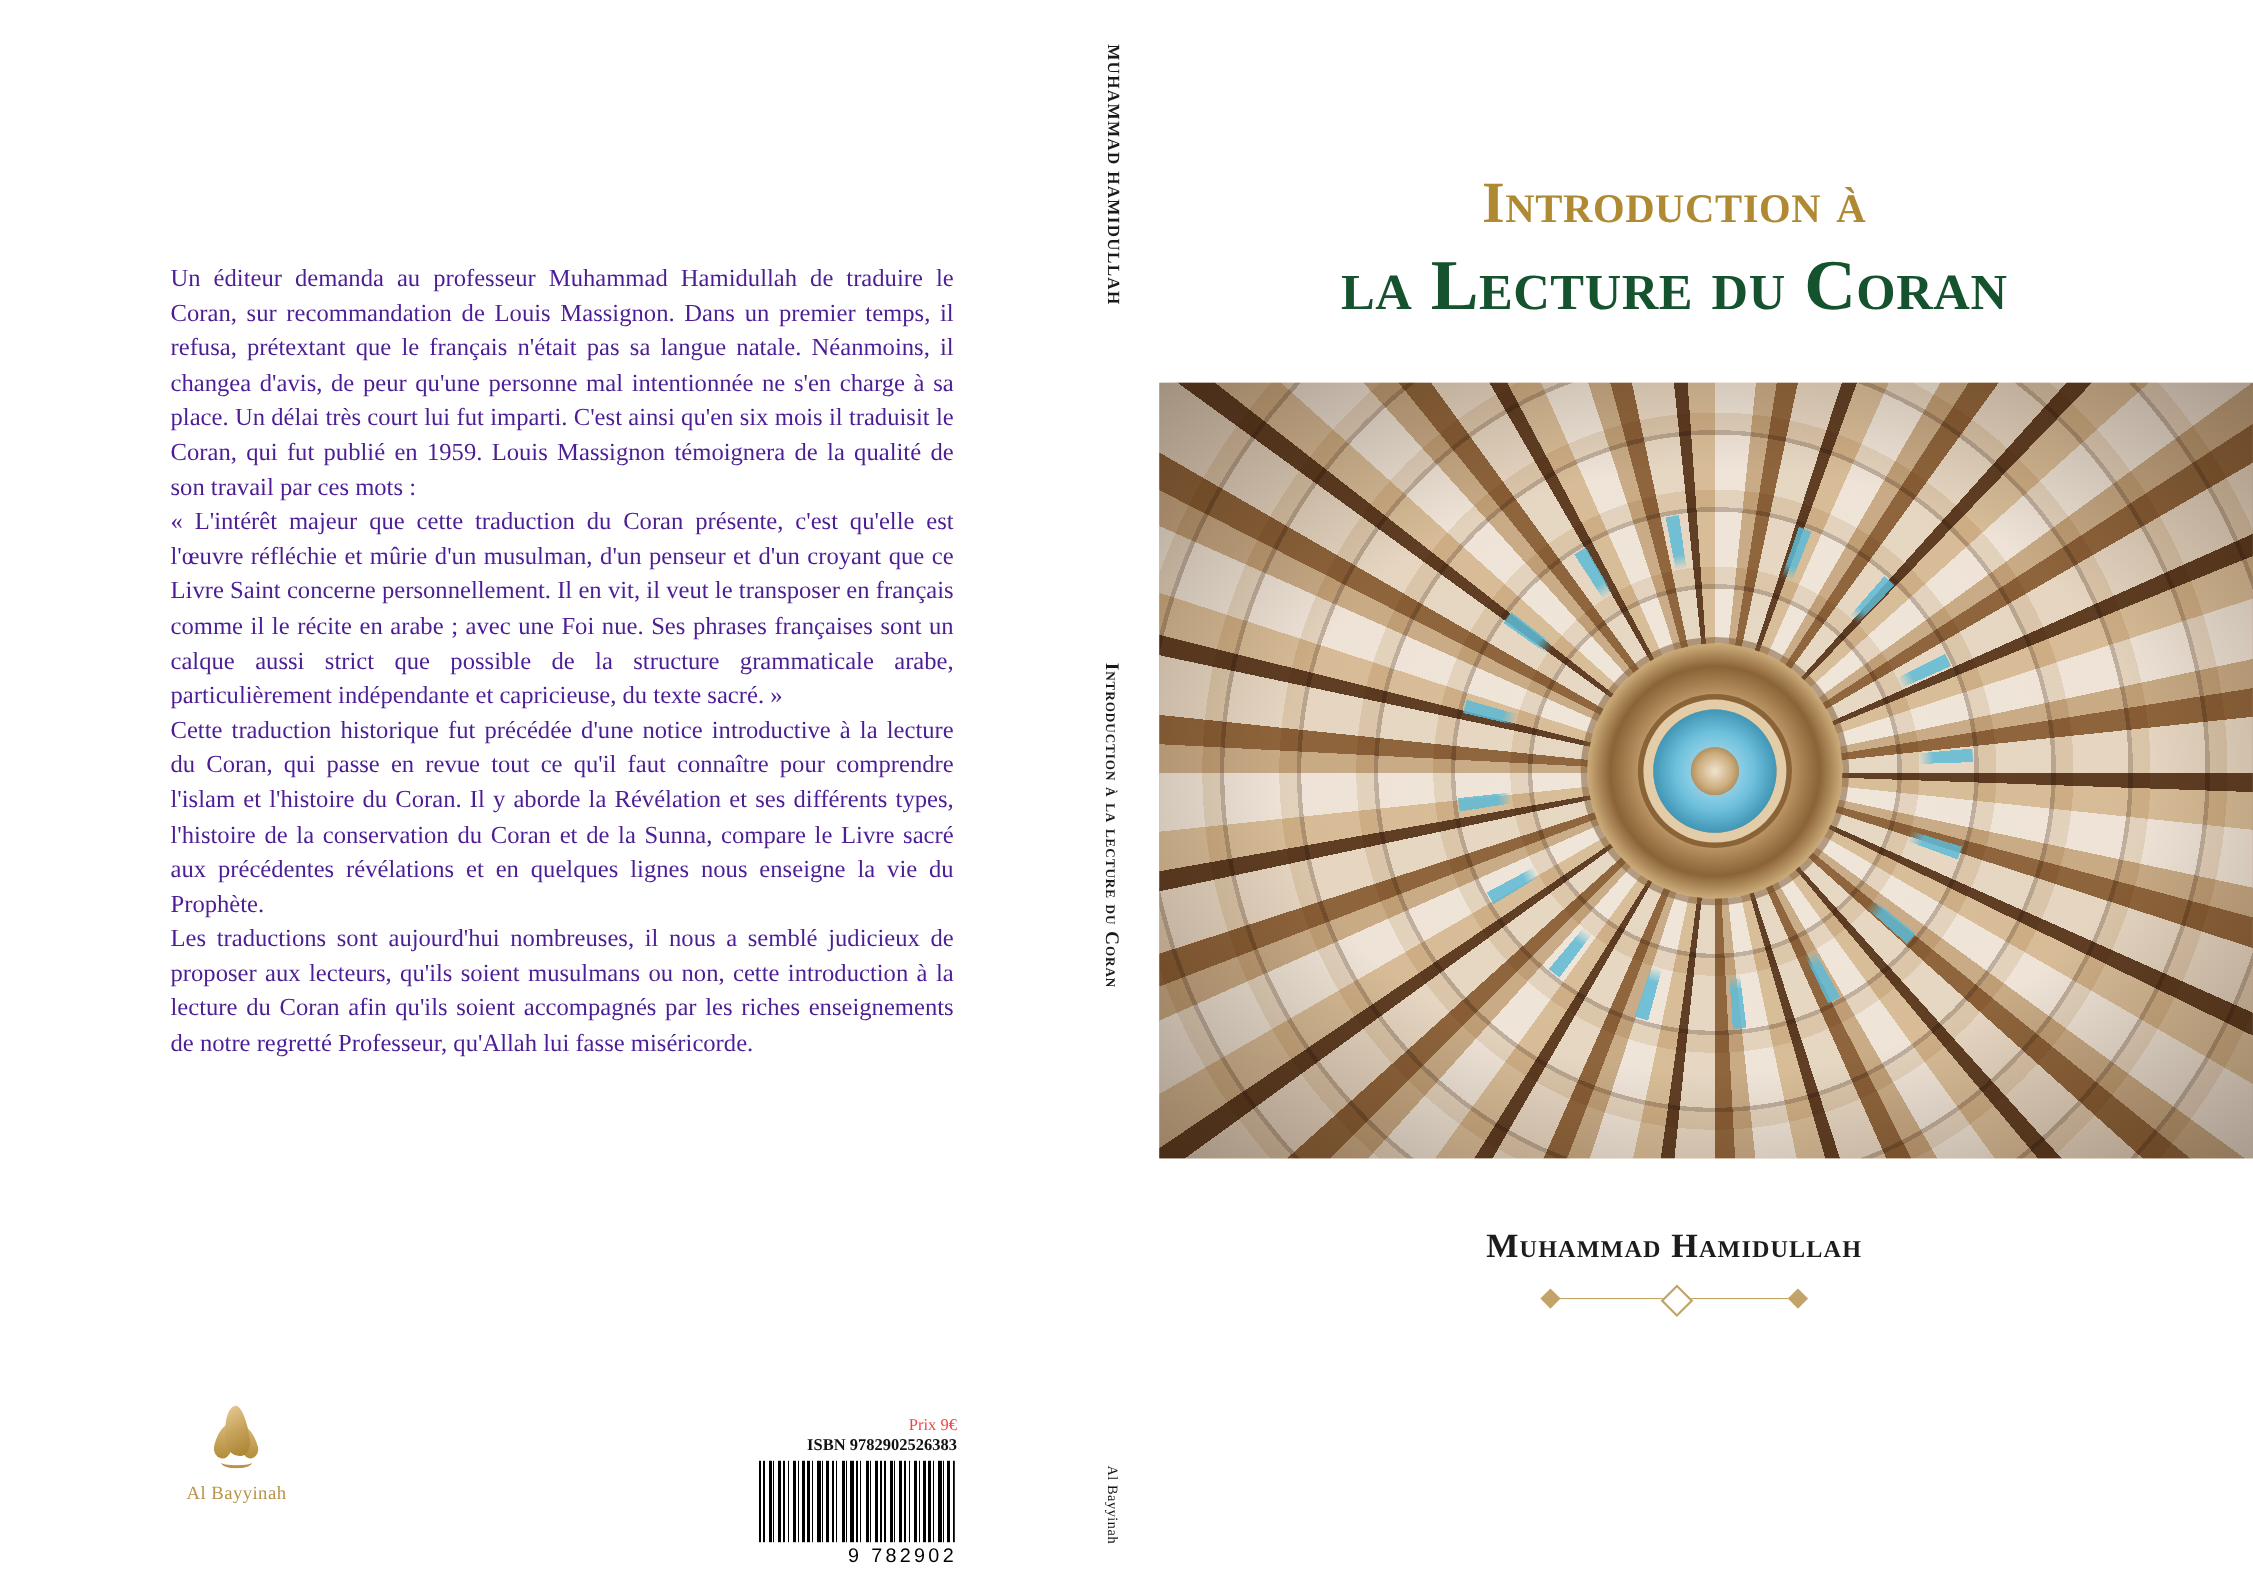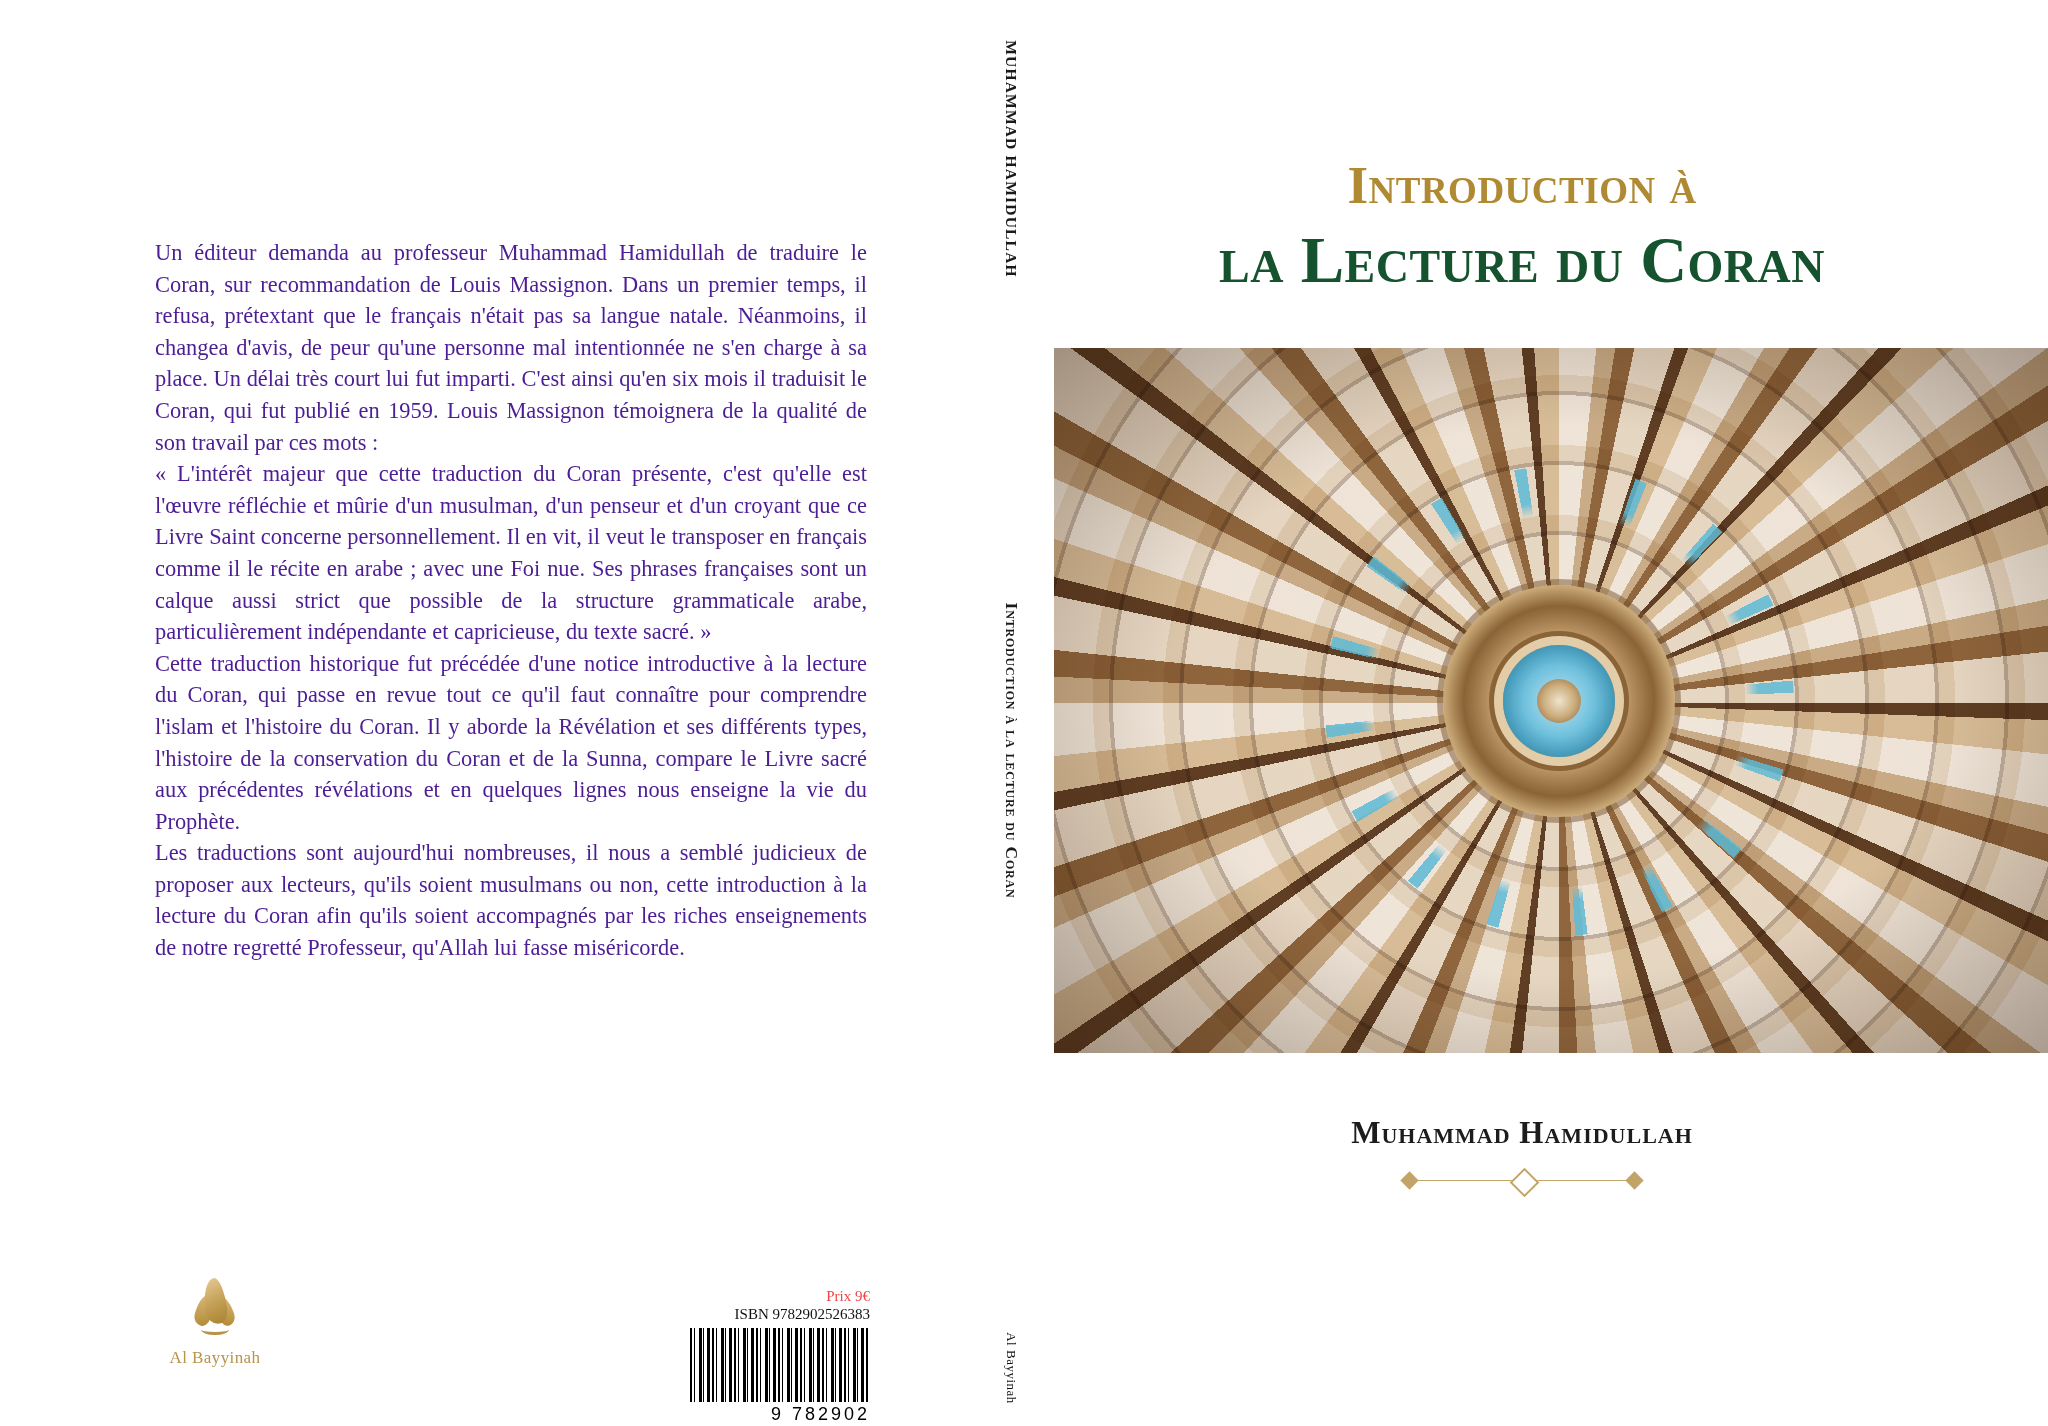--- a/index.html
+++ b/index.html
@@ -115,20 +115,21 @@
     color: #ef4444;
     text-align: right;
     font-family: "Liberation Serif", serif;
   }
   #barcode-isbn {
     font-size: 15px;
     color: #111;
     text-align: right;
     margin-top: 1px;
     font-family: "Liberation Serif", serif;
+    font-weight: bold;
   }
   #barcode-bars {
     margin-top: 5px;
     height: 74px;
     width: 178px;
     background:
       repeating-linear-gradient(to right,
         #000 0px, #000 2px, #fff 2px, #fff 4px,
         #000 4px, #000 5px, #fff 5px, #fff 9px,
         #000 9px, #000 12px, #fff 12px, #fff 13px,

